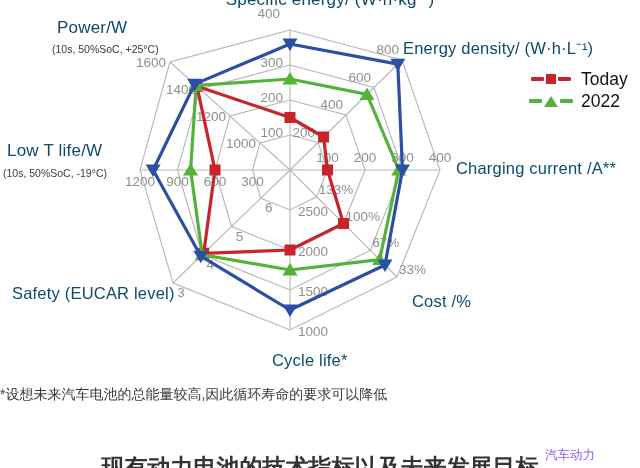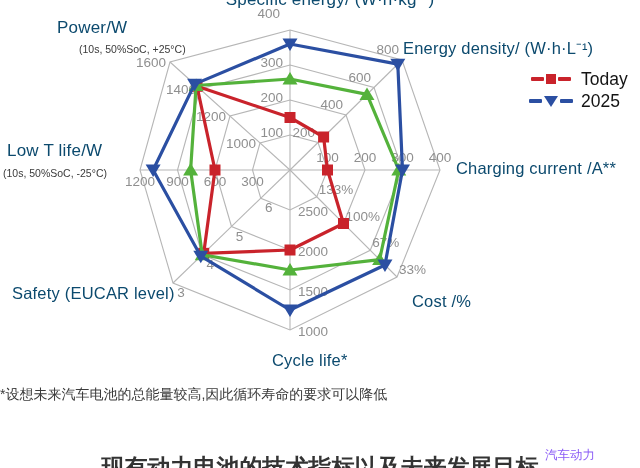--- a/index.html
+++ b/index.html
@@ -9,21 +9,21 @@
   }
   .axis-label{
     position:absolute;font-size:16.5px;color:#0c4a6e;font-weight:400;
     white-space:nowrap;letter-spacing:0.2px;
   }
   .axis-sublabel{
     position:absolute;font-size:10.5px;color:#3a3a3a;white-space:nowrap;
   }
   #se-label{left:170px;top:-13px;width:320px;text-align:center;font-size:17px;}
   #power-label{left:57px;top:18px;font-size:17px;}
-  #power-sub{left:52px;top:43px;margin-left:27px;}
+  #power-sub{left:52px;top:43px;}
   #ed-label{left:403px;top:36px;}
   #cc-label{left:456px;top:159px;}
   #cost-label{left:412px;top:292px;}
   #cl-label{left:272px;top:351px;}
   #safety-label{left:12px;top:284px;}
   #lowt-label{left:7px;top:141px;font-size:17px;}
   #lowt-sub{left:3px;top:167px;}
   #radar-svg{position:absolute;left:0;top:0;}
   .legend{position:absolute;left:528px;top:70px;display:flex;flex-direction:column;gap:4px;}
   .legend-row{display:flex;align-items:center;height:18px;}
@@ -134,38 +134,38 @@
 
   <div class="axis-label" id="cc-label">Charging current /A**</div>
 
   <div class="axis-label" id="cost-label">Cost /%</div>
 
   <div class="axis-label" id="cl-label">Cycle life*</div>
 
   <div class="axis-label" id="safety-label">Safety (EUCAR level)</div>
 
   <div class="axis-label" id="lowt-label">Low T life/W</div>
-  <div class="axis-sublabel" id="lowt-sub">(10s, 50%SoC, -25°C)</div>
+  <div class="axis-sublabel" id="lowt-sub">(10s, 50%SoC, -19°C)</div>
 
   <div class="legend">
     <div class="legend-row">
       <span class="lg-line">
           <span class="lg-dash" style="background: rgb(201, 35, 43);"></span>
           <span class="lg-marker" style="width: 10px; height: 10px; background: rgb(201, 35, 43);"></span>
           <span class="lg-dash" style="background: rgb(201, 35, 43);"></span>
         </span>
       <span class="lg-label">Today</span>
     </div>
     <div class="legend-row">
       <span class="lg-line">
-          <span class="lg-dash" style="background: rgb(43, 79, 162);"></span>
-          <span class="lg-marker" style="width: 0px; height: 0px; border-left: 7px solid transparent; border-right: 7px solid transparent; border-top: 11px solid rgb(43, 79, 162);"></span>
-          <span class="lg-dash" style="background: rgb(43, 79, 162);"></span>
+          <span class="lg-dash" style="background: rgb(84, 178, 59);"></span>
+          <span class="lg-marker" style="width: 0px; height: 0px; border-left: 7px solid transparent; border-right: 7px solid transparent; border-bottom: 11px solid rgb(84, 178, 59);"></span>
+          <span class="lg-dash" style="background: rgb(84, 178, 59);"></span>
         </span>
-      <span class="lg-label">2025</span>
+      <span class="lg-label">2022</span>
     </div>
   </div>
 
   <div class="footnote" id="footnote-1">*设想未来汽车电池的总能量较高,因此循环寿命的要求可以降低</div>
   <div id="caption">现有动力电池的技术指标以及未来发展目标</div>
   <div id="watermark">汽车动力</div>
 
 </div>
 
 </body></html>

